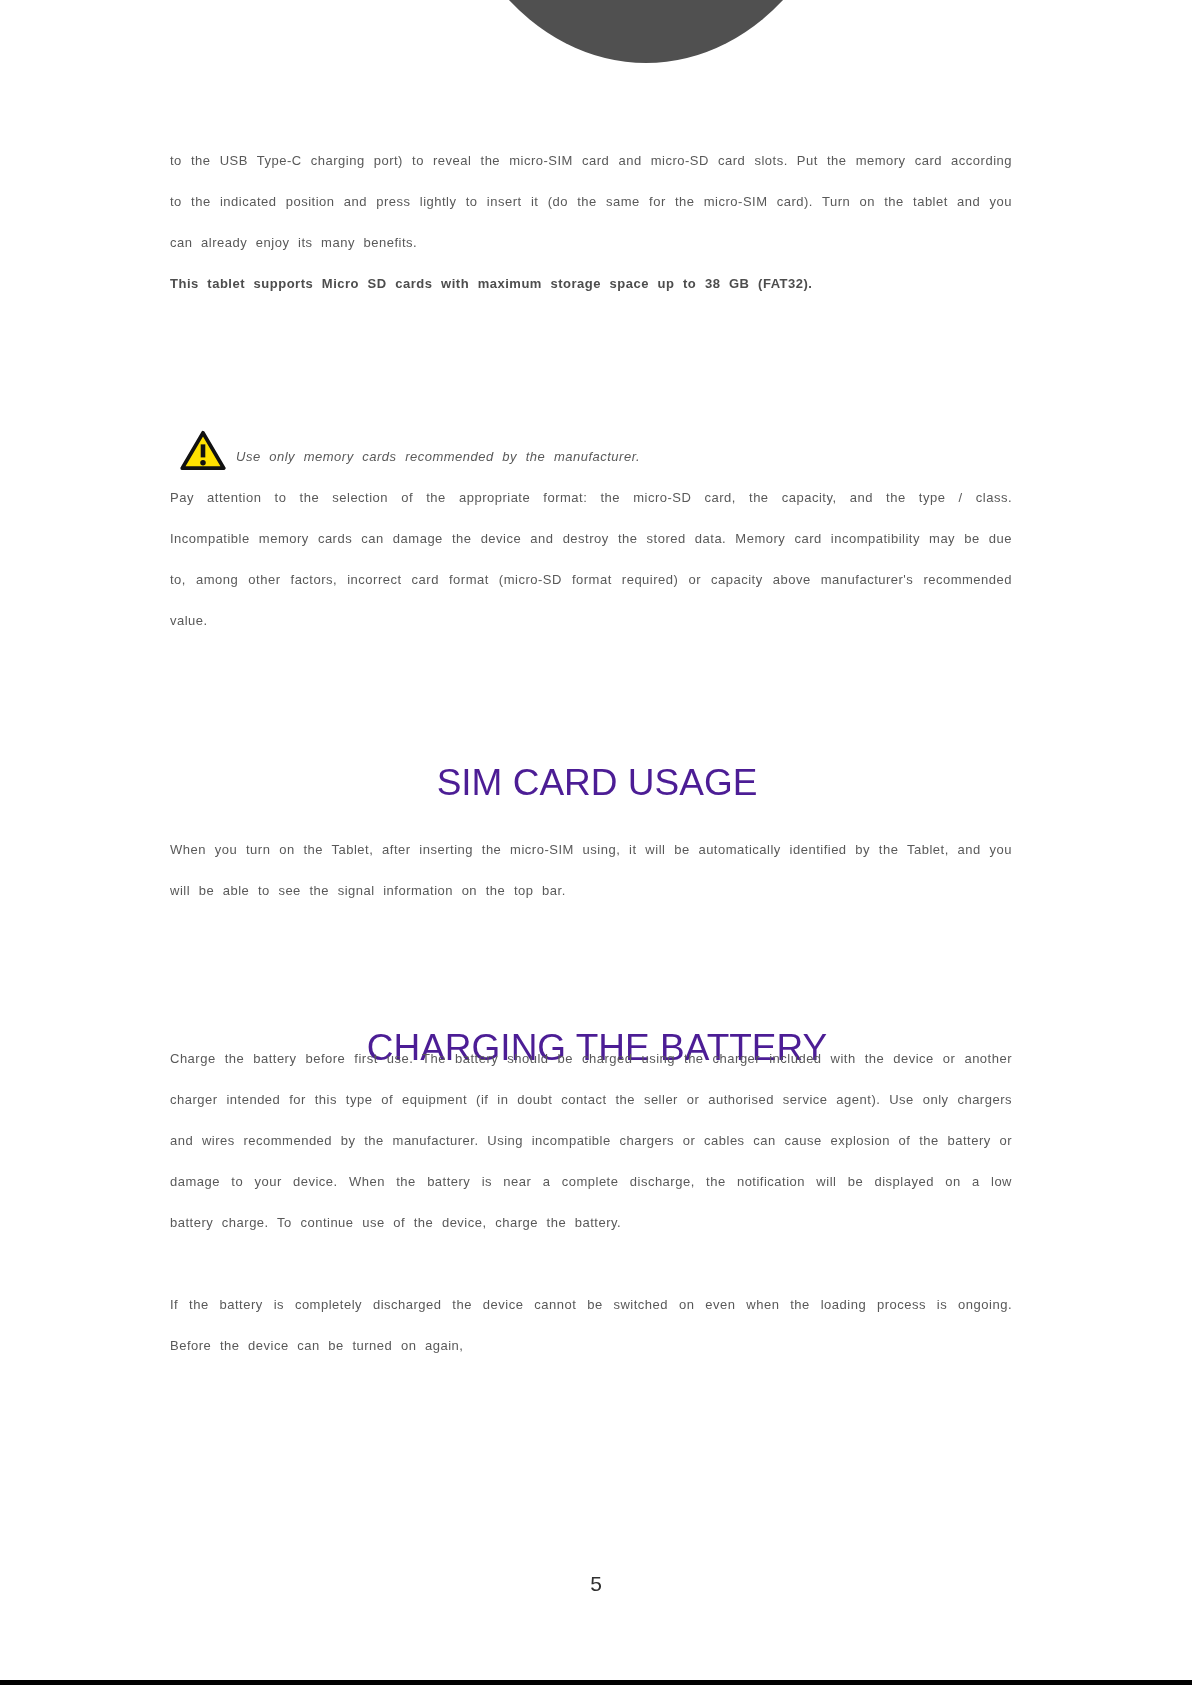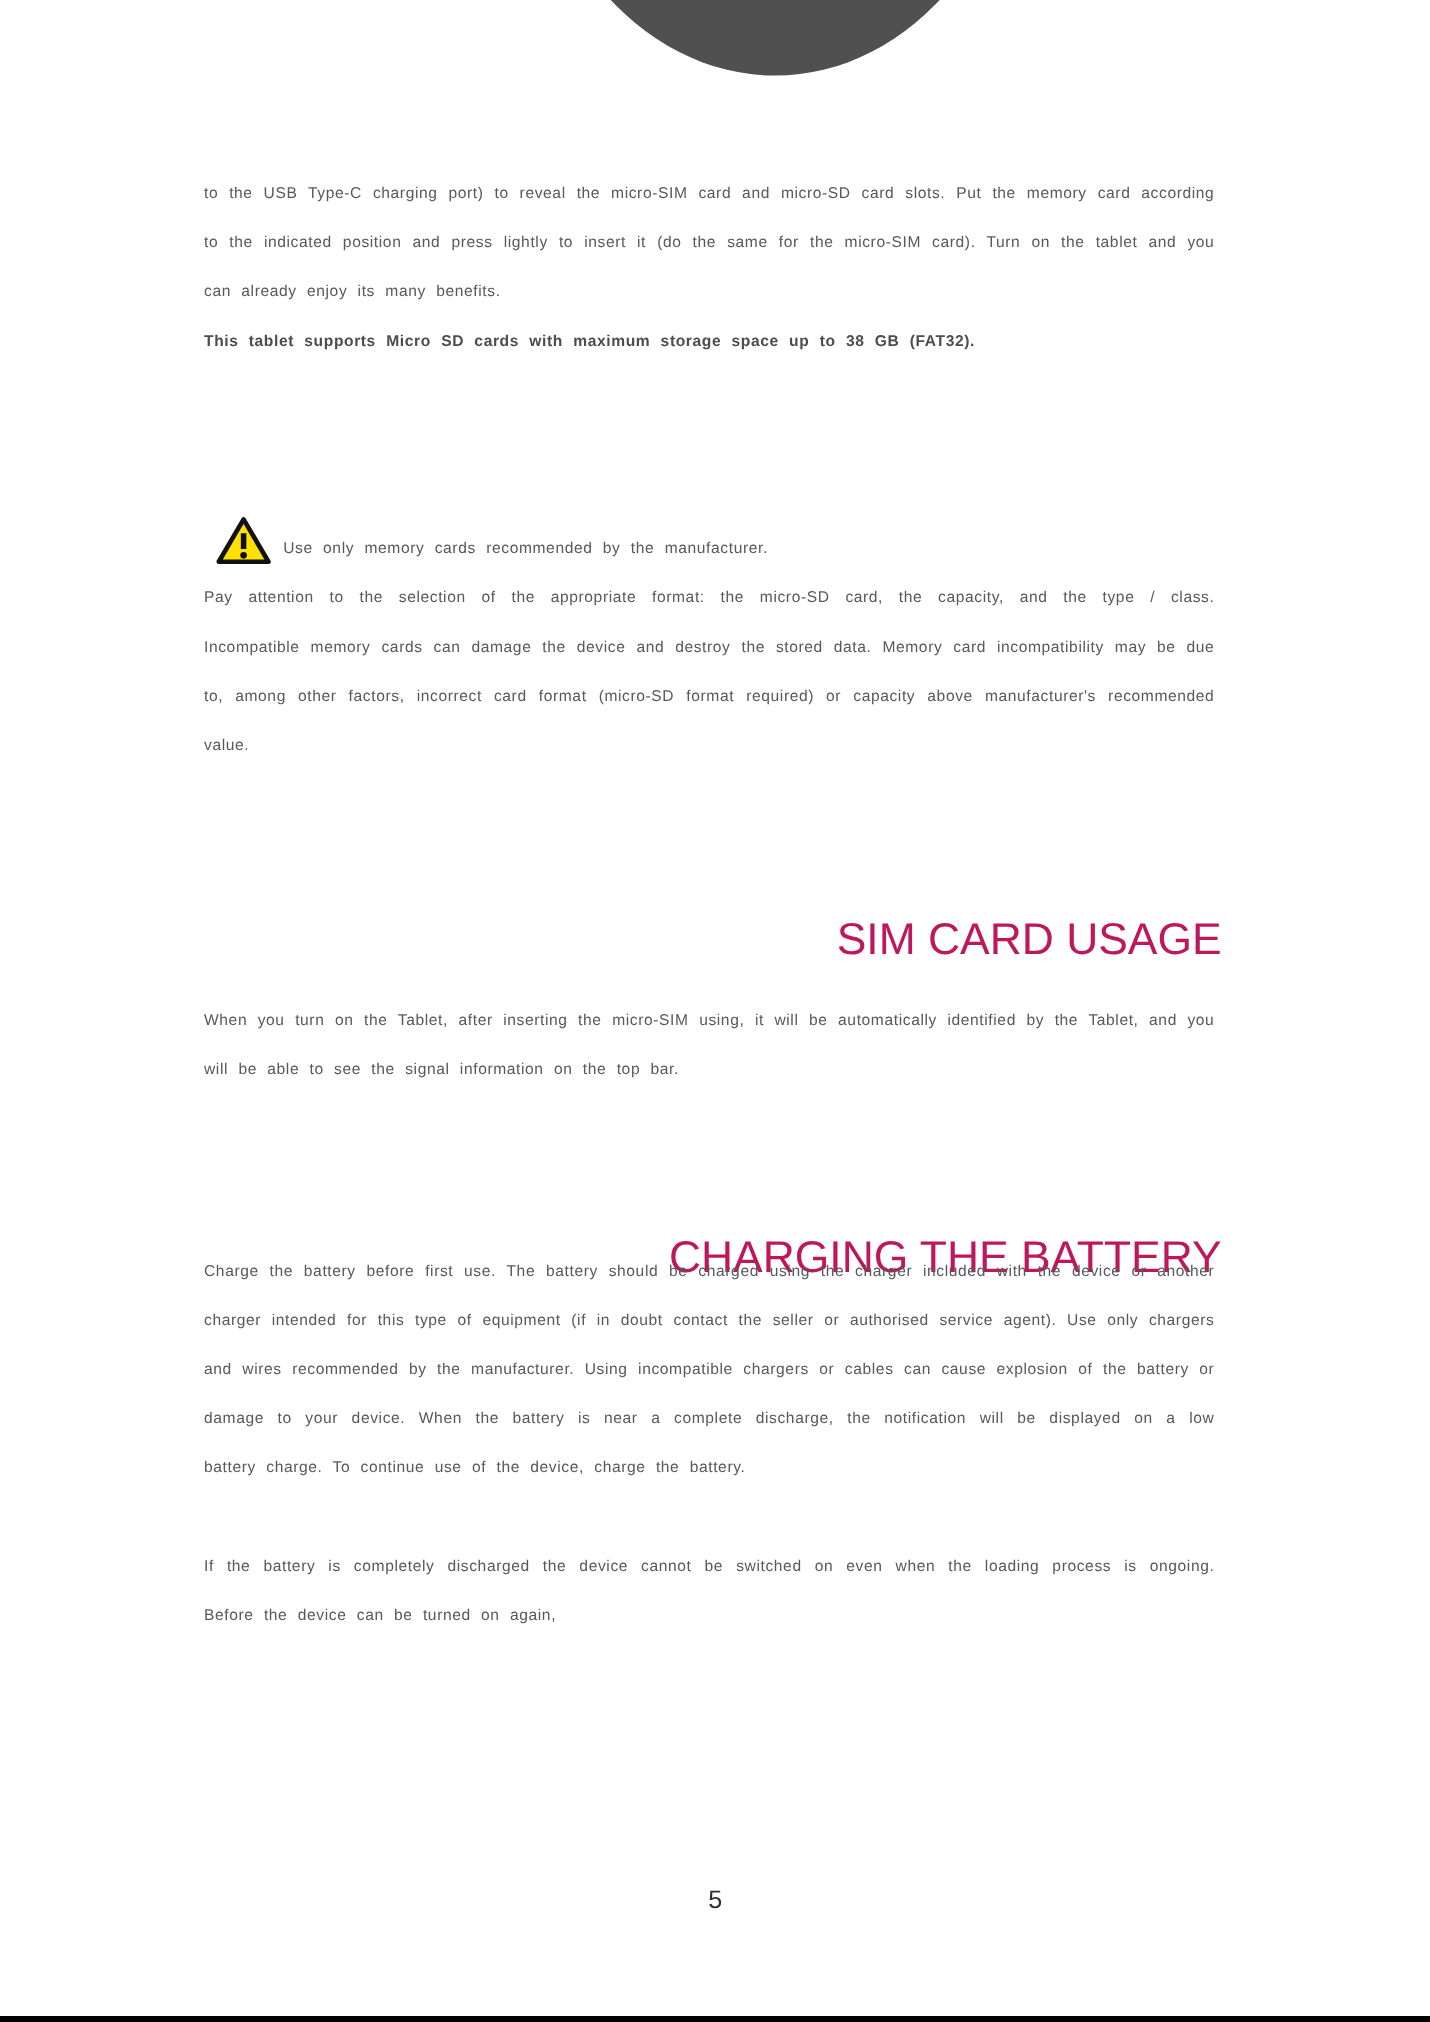--- a/index.html
+++ b/index.html
@@ -47,32 +47,33 @@
     gap: 10px;
   }
   .warning-row .icon-wrap {
     flex: 0 0 auto;
     margin-left: 10px;
     transform: translateY(-5px);
     line-height: 0;
   }
   .warning-row .warn-text {
     flex: 1 1 auto;
+    font-style: italic;
   }
   .section-heading {
     position: absolute;
     left: 176px;
     width: 842px;
     margin: 0;
     font-size: 37px;
     line-height: 44px;
     font-weight: 400;
     letter-spacing: 0px;
-    color: #be185d;
-    text-align: right;
+    color: #4c1d95;
+    text-align: center;
   }
   .para-gap { margin-top: 41px !important; }
   .page-number {
     position: absolute;
     left: 0;
     top: 1572px;
     width: 100%;
     text-align: center;
     font-size: 21px;
     color: #303030;

